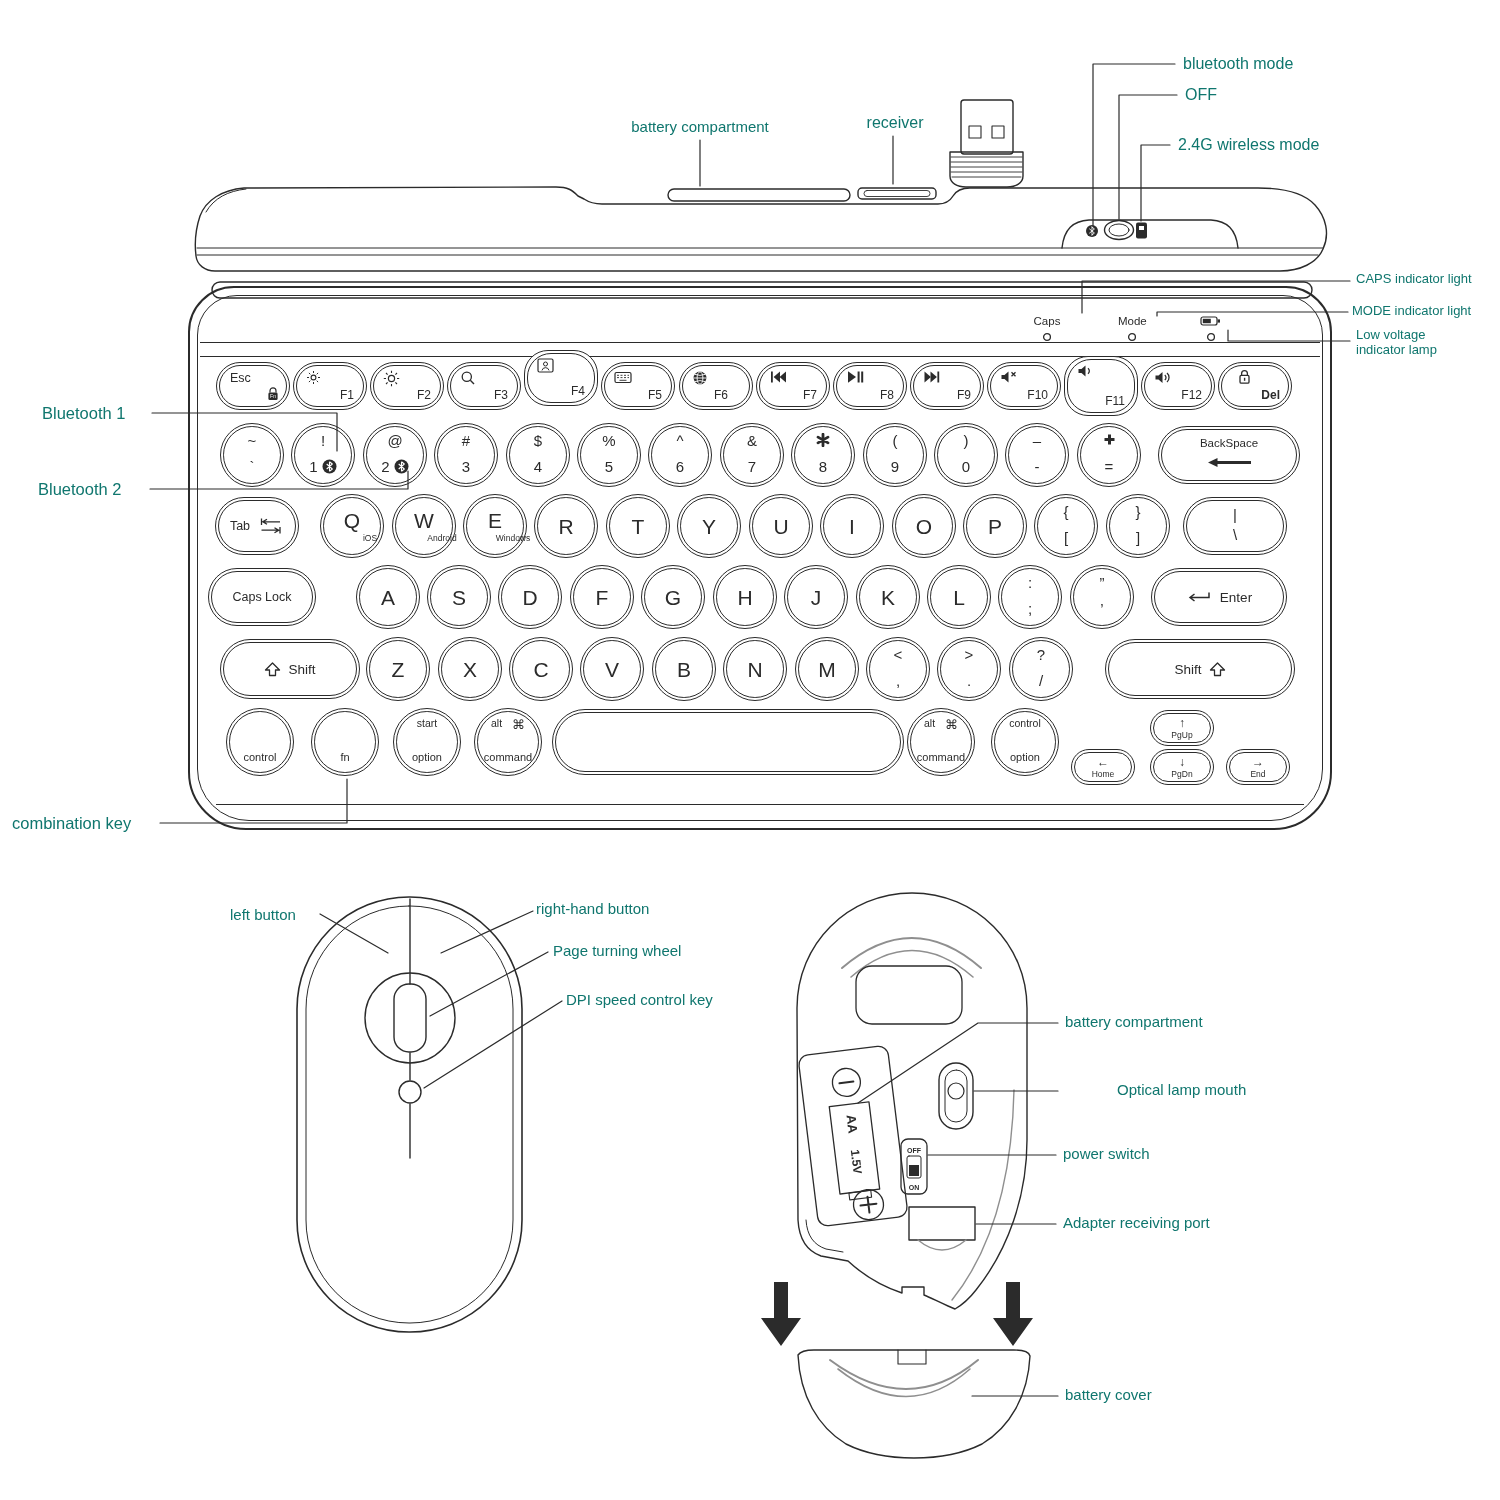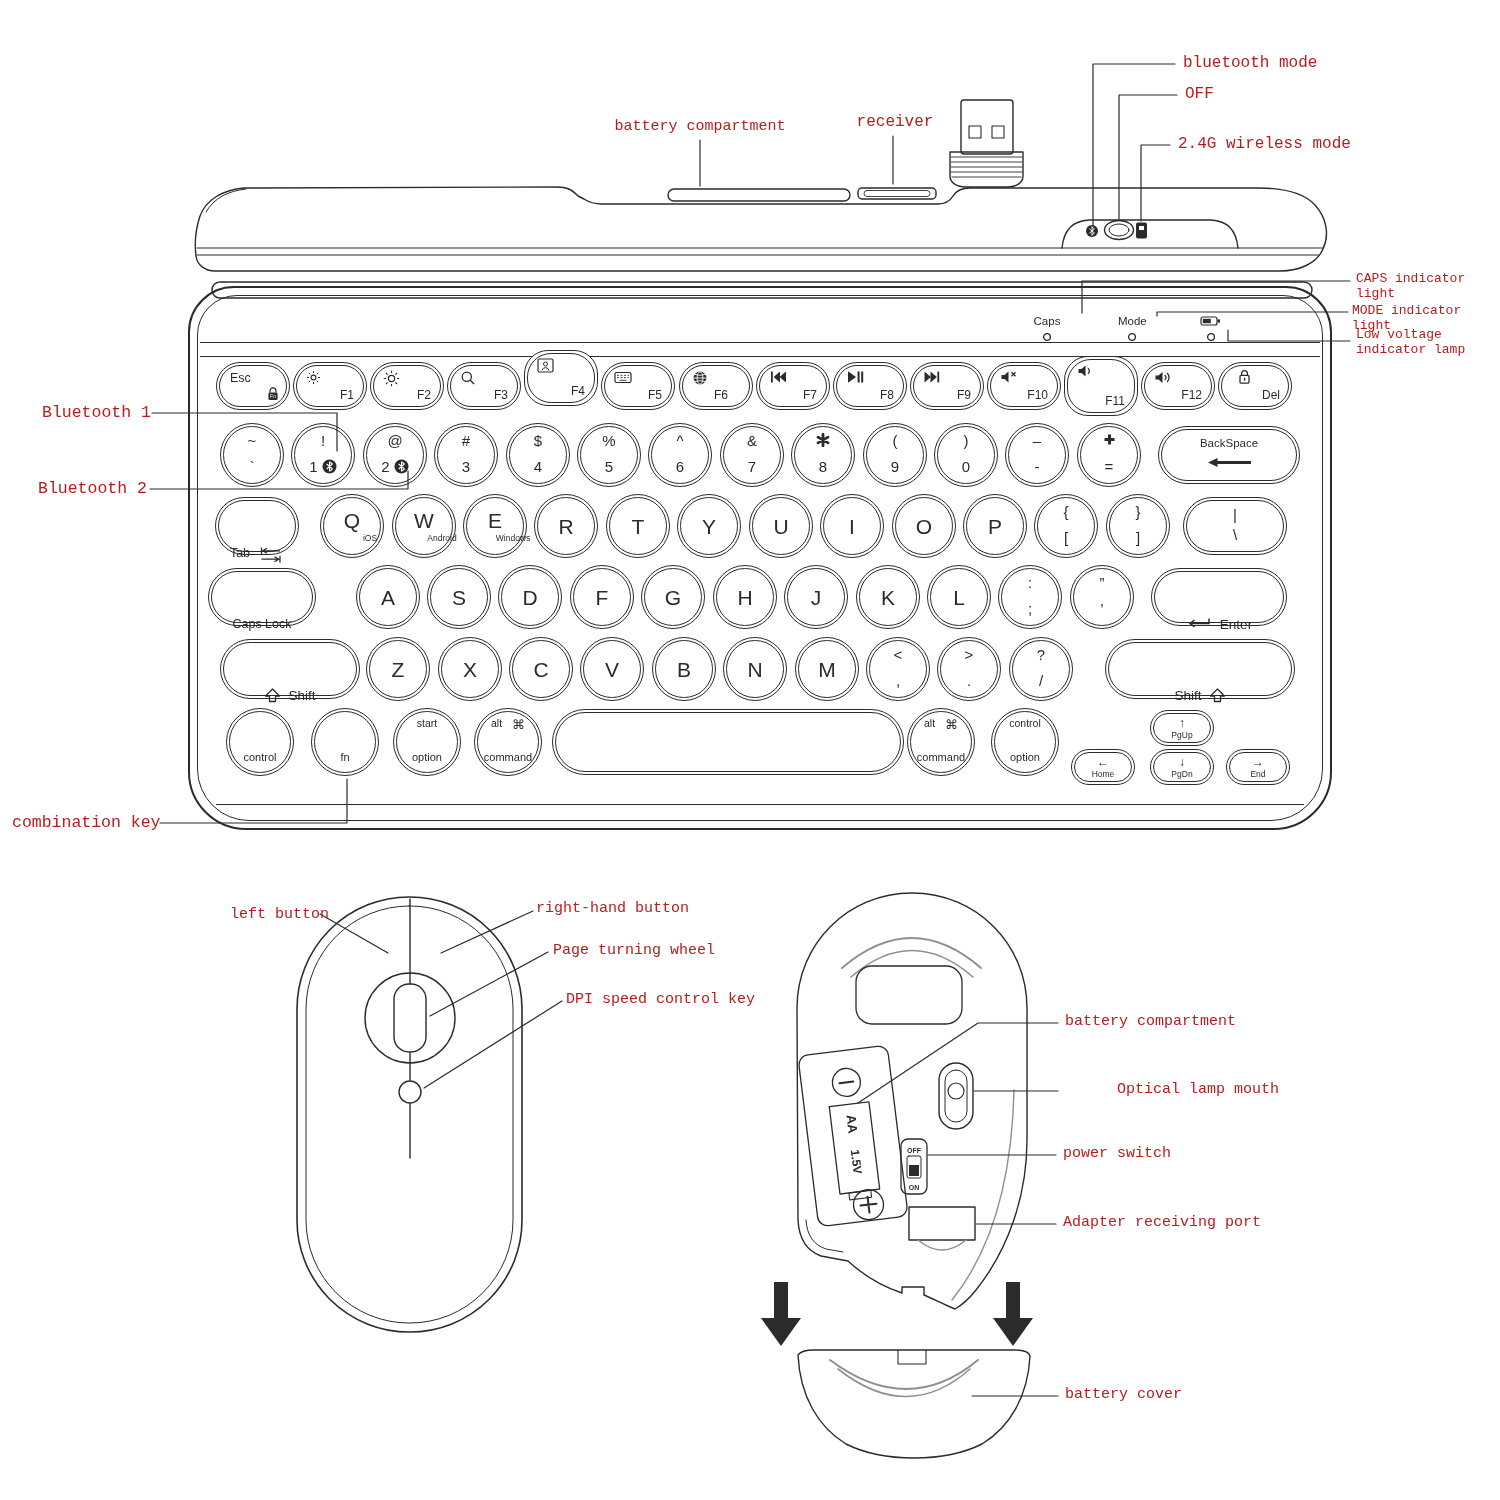--- a/index.html
+++ b/index.html
@@ -1,36 +1,36 @@
 <!DOCTYPE html>
 <html><head>
 <meta charset="utf-8">
 <style>
   html,body{margin:0;padding:0;background:#fff;}
   #stage{position:relative;width:1500px;height:1500px;background:#fff;overflow:hidden;
          font-family:"Liberation Sans",sans-serif;color:#1c1c1c;}
-  .callout{position:absolute;font-family:Liberation Mono, monospace;color:#b91c1c;
+  .callout{position:absolute;font-family:Liberation Sans, sans-serif;color:#0f766e;
            white-space:pre-line;line-height:1.12;z-index:40;}
   .callout.center{transform:translateX(-50%);}
   
   .kb-body{position:absolute;left:188px;top:286px;width:1144px;height:544px;box-sizing:border-box;
            border:2px solid #2b2b2b;border-radius:46px 46px 58px 58px;background:#fff;z-index:10;}
   .kb-inner{position:absolute;left:7px;top:7px;right:7px;bottom:7px;border:1px solid #2b2b2b;
             border-radius:40px 40px 52px 52px;}
   .kb-seam{position:absolute;left:10px;right:10px;height:0;border-top:1px solid #2b2b2b;}
   
   .key{position:absolute;background:#fff;border:1.7px solid #2b2b2b;box-sizing:border-box;
        transform:translate(-50%,-50%);color:#2b2b2b;z-index:20;}
   .key::before{content:"";position:absolute;inset:2.2px;border:1.1px solid #2b2b2b;
                border-radius:inherit;pointer-events:none;}
   .key .in{position:absolute;inset:4px;}
   .in.col{display:flex;flex-direction:column;align-items:center;justify-content:space-between;
           padding:5px 0 8px;box-sizing:border-box;}
   .in.mid{display:flex;flex-direction:column;align-items:center;justify-content:center;}
-  .in.row{display:flex;align-items:flex-start;justify-content:center;gap:7px;margin-top:44px;}
+  .in.row{display:flex;align-items:center;justify-content:center;gap:7px;}
   .s-top{font-size:15px;line-height:1;}
   .s-bot{font-size:15px;line-height:1;display:flex;align-items:center;gap:4px;}
   .lt{font-size:21px;line-height:1;}
   .sub{font-size:8.5px;margin-top:3px;line-height:1;padding-left:36px;}
   .kf{font-size:12px;}
   .kt{font-size:12.5px;}
   .m-top{font-size:10.5px;line-height:1;display:flex;gap:10px;align-items:flex-start;min-height:11px;}
   .m-bot{font-size:11px;line-height:1;}
   .modpad{padding:10px 0 11px;}
   .pc{font-size:12.5px;}
@@ -343,21 +343,21 @@
           <path d="M10.8 4.9 a3.4 3.4 0 0 1 0 5.2 M13 3 a6 6 0 0 1 0 9" stroke="#2b2b2b" stroke-width="1.3" fill="none"></path>
         </svg></span>
               <span class="kf" style="position:absolute;bottom:7px;right:12px;">F12</span>
     </div>
     <div class="key" style="left: 1255px; top: 386px; width: 74px; height: 48px; border-radius: 24px;">
       <span style="position:absolute;top:5px;left:18px;"><svg width="15" height="17" viewBox="0 0 15 17">
           <path d="M4.6 7.4 V5.6 a2.9 2.9 0 0 1 5.8 0 V7.4" fill="none" stroke="#2b2b2b" stroke-width="1.3"></path>
           <rect x="3" y="7.4" width="9" height="7.8" rx="1.3" fill="none" stroke="#2b2b2b" stroke-width="1.3"></rect>
           <rect x="6.9" y="9.8" width="1.4" height="3" fill="#2b2b2b"></rect>
         </svg></span>
-              <span class="kf" style="position:absolute;bottom:7px;right:11px;">Del</span>
+              <span class="kf" style="position:absolute;bottom:7px;right:11px;font-weight:bold;">Del</span>
     </div>
     <div class="key" style="left: 252px; top: 455px; width: 64px; height: 64px; border-radius: 50%;">
       <div class="in col">
                 <div class="s-top">~</div>
                 <div class="s-bot">`</div>
               </div>
     </div>
     <div class="key" style="left: 323px; top: 455px; width: 64px; height: 64px; border-radius: 50%;">
       <div class="in col">
                 <div class="s-top">!</div>

